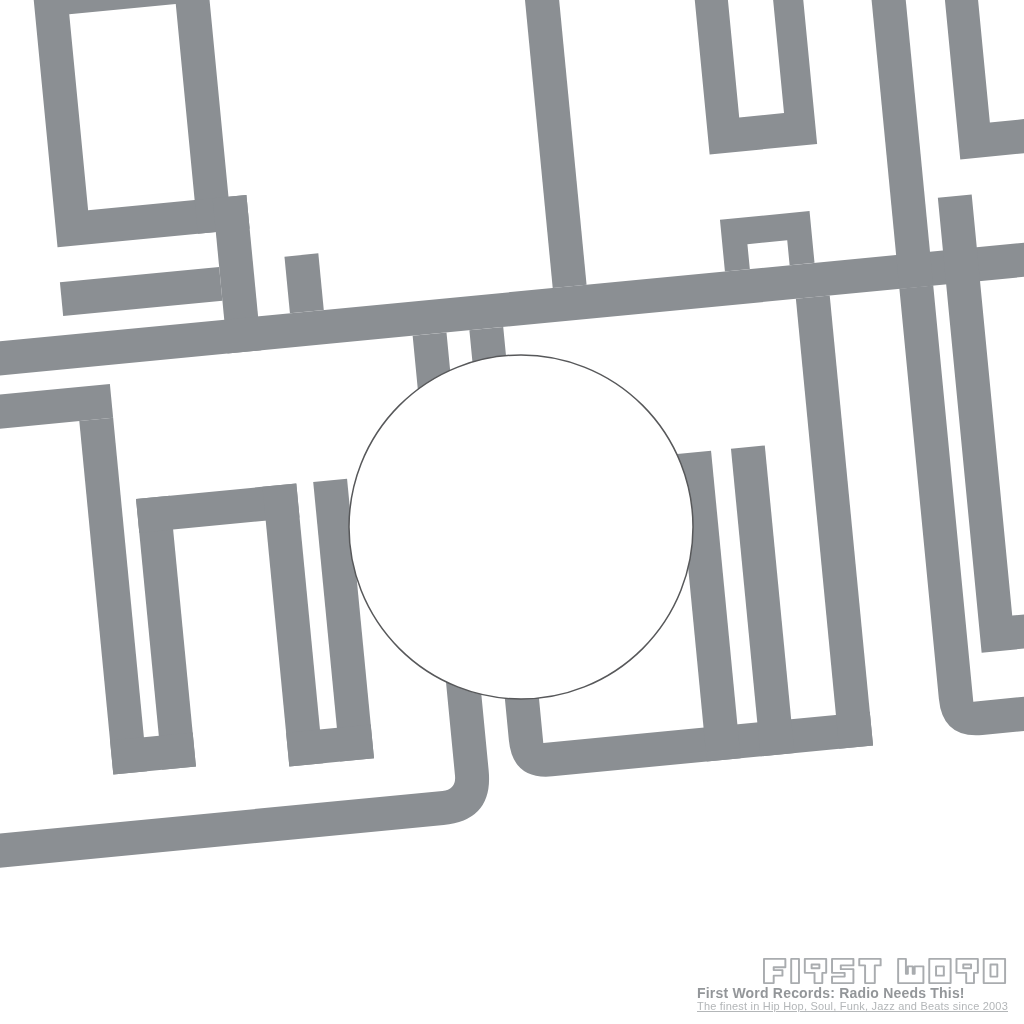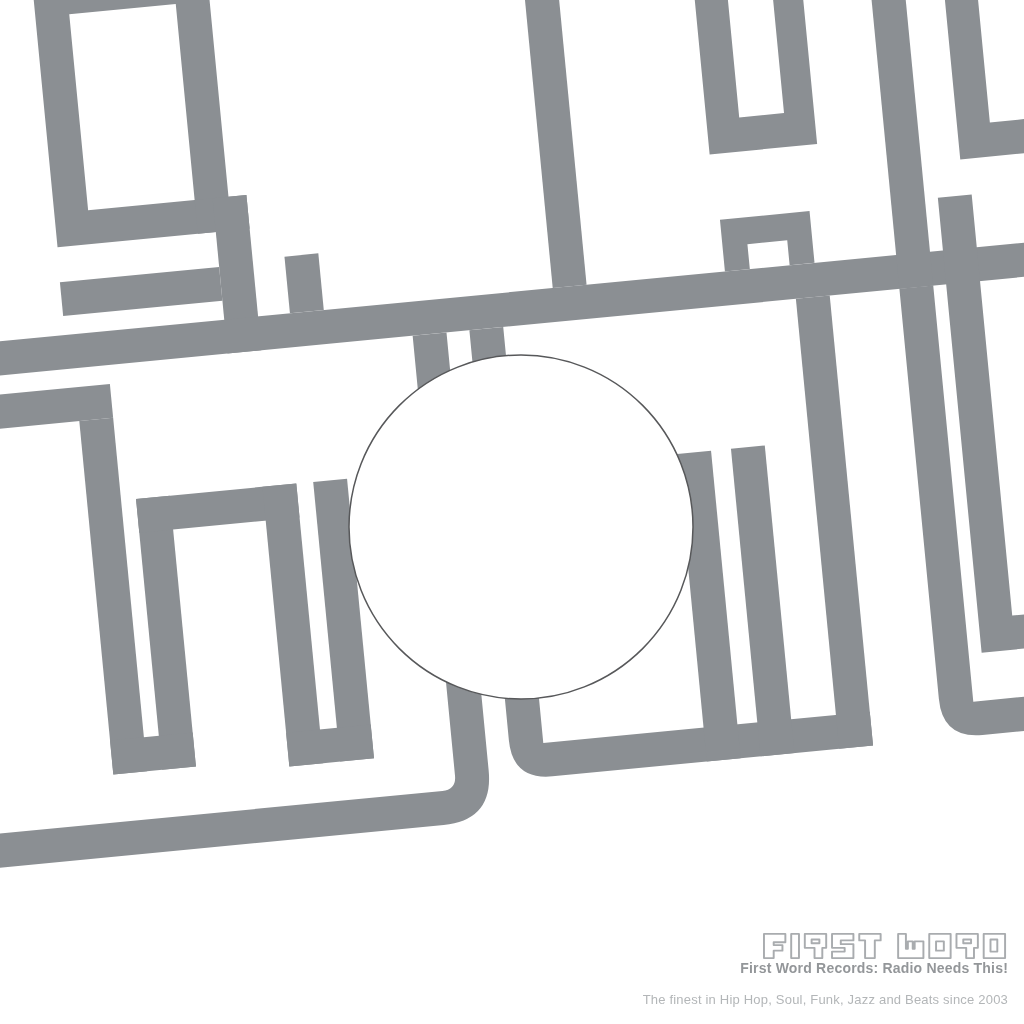--- a/index.html
+++ b/index.html
@@ -5,34 +5,33 @@
   html,body { margin:0; padding:0; background:#fff; }
   #sleeve {
     position:relative; width:1024px; height:1024px;
     background:var(--bg,#fff); overflow:hidden;
     font-family:"Liberation Sans", sans-serif;
   }
   #artwork { position:absolute; left:0; top:0; }
   #monogram { fill:var(--letters,#8b8f93); }
   #center-hole { fill:#ffffff; stroke:var(--hole-outline,#57585a); stroke-width:1.5; }
   #logo-block {
-    position:absolute; right:16px; bottom:20px;
-    text-align:right;
+    position:absolute; right:16px; bottom:13px;
   }
   #logotype { display:block; margin-left:auto; }
   #logotype g { fill:#ffffff; fill-rule:evenodd; stroke:var(--logo-outline,#a9acaf); stroke-width:2; stroke-linejoin:round; }
   .tagline {
     margin-top:3px;
     font-size:14px; font-weight:bold; letter-spacing:0.2px;
     color:var(--tagline,#939699); line-height:13px; white-space:nowrap;
   }
   .subtagline {
-    margin-top:20px;
-    font-size:13px; font-weight:normal; letter-spacing:0.2px;
-    color:var(--subtagline,#b3b6b8); line-height:9px; white-space:nowrap;
+    margin-top:2px;
+    font-size:11px; font-weight:normal; letter-spacing:0.2px;
+    color:var(--subtagline,#b3b6b8); line-height:9px; white-space:nowrap;text-decoration:underline;
   }
 </style>
 </head>
 <body>
 
 <div id="sleeve" style="--bg: #ffffff; --letters: #8b8f93; --hole-outline: #57585a; --logo-outline: #a9acaf; --tagline: #939699; --subtagline: #b3b6b8;">
 
   <svg id="artwork" width="1024" height="1024" viewBox="0 0 1024 1024">
     <g id="monogram" transform="rotate(-5.5 512 512)">
 

